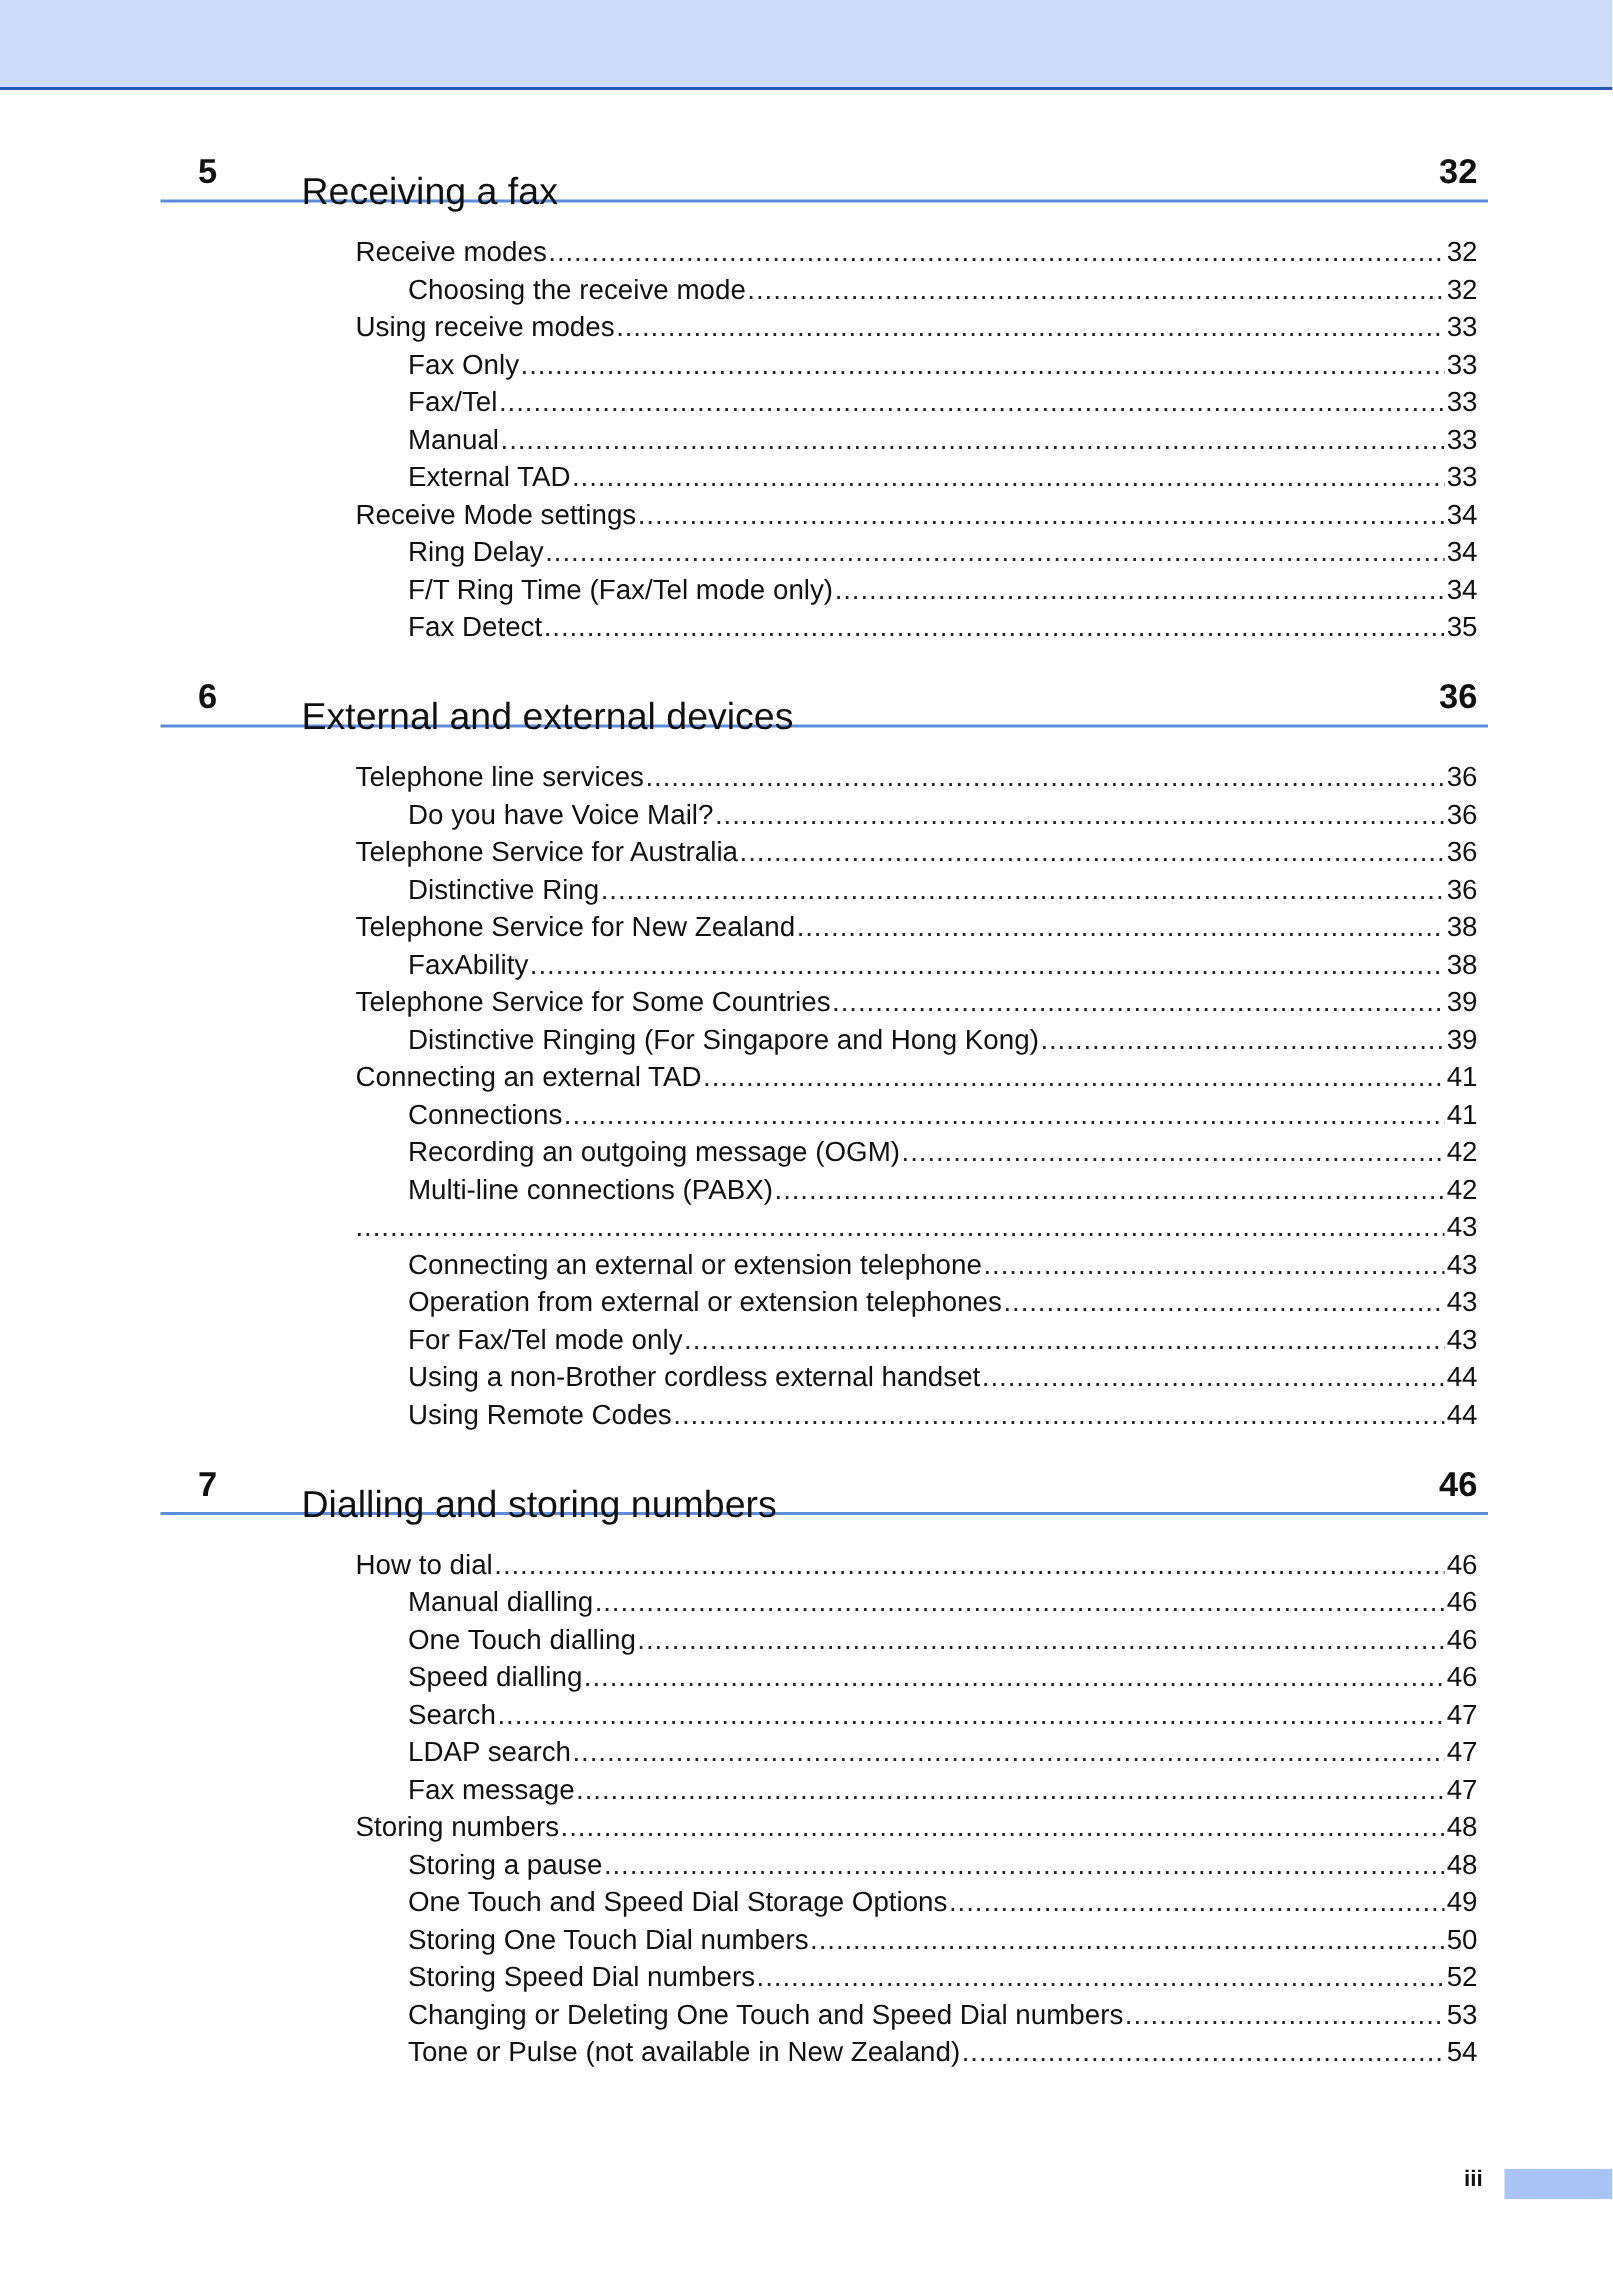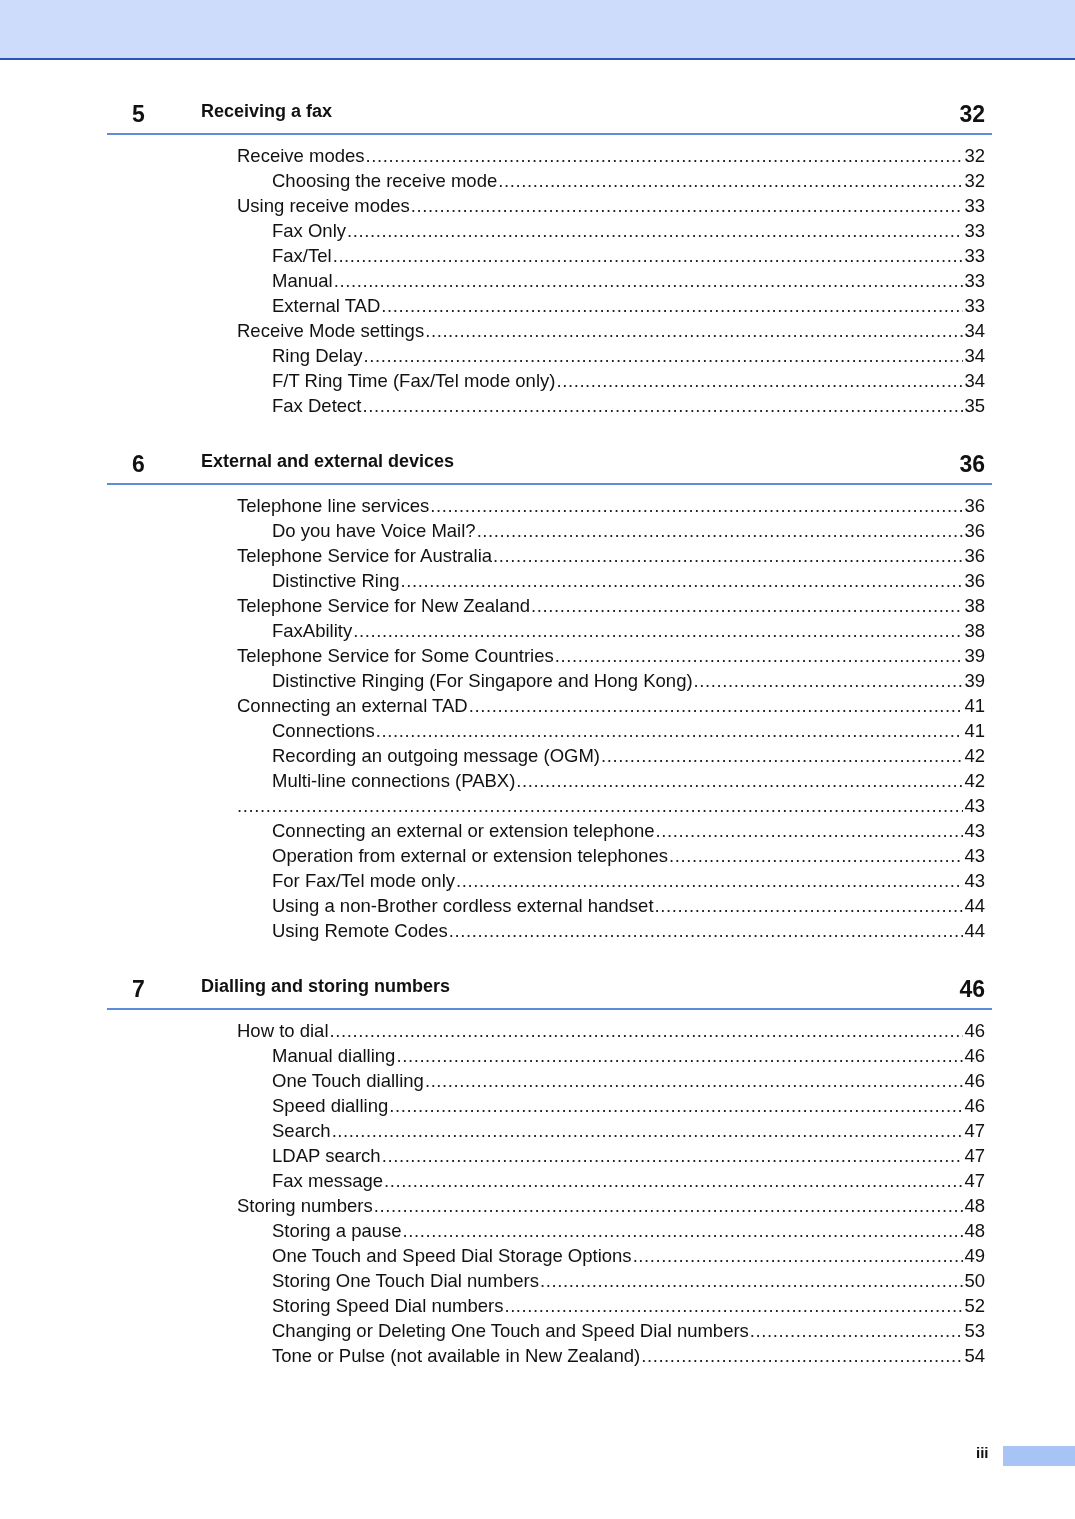--- a/index.html
+++ b/index.html
@@ -6,24 +6,24 @@
   body {
     width:1075px; height:1519px; position:relative; background:#ffffff;
     font-family:"Liberation Sans", sans-serif; color:#111; overflow:hidden;
   }
   .top-band { position:absolute; left:0; top:0; width:1075px; height:58px; background:#cddcfb; }
   .top-line { position:absolute; left:0; top:58px; width:1075px; height:2px; background:#2a56b8; }
 
   .chapter { position:absolute; left:107px; width:885px; }
   .ch-head { position:relative; height:34px; border-bottom:2px solid #5b8ddb; }
   .ch-num { position:absolute; left:25px; top:2px; font-size:23px; font-weight:bold; }
-  .ch-title { position:absolute; left:94px; top:2px; font-size:18px; font-weight:bold; }
+  .ch-title { position:absolute; left:94px; top:15px; font-size:25px; font-weight:normal; }
   .ch-page { position:absolute; right:7px; top:2px; font-size:23px; font-weight:bold; }
 
-  .entries { position:relative; margin-top:8px; }
+  .entries { position:relative; margin-top:20px; }
   .entry { position:relative; height:25px; line-height:25px; font-size:18.5px; white-space:nowrap; }
   .entry .row { position:absolute; right:7px; display:flex; align-items:baseline; }
   .entry.l1 .row { left:130px; }
   .entry.l2 .row { left:165px; }
   .entry .label { flex:0 0 auto; background:#fff; padding-right:1px; }
   .entry .dots { flex:1 1 auto; overflow:hidden; white-space:nowrap; color:#222; letter-spacing:0.6px; }
   .entry .dots::before { content:"........................................................................................................................................................................................................................................"; }
   .entry .pg { flex:0 0 auto; padding-left:1px; }
 
   .footer-num { position:absolute; left:976px; top:1444px; font-size:15px; font-weight:bold; }

